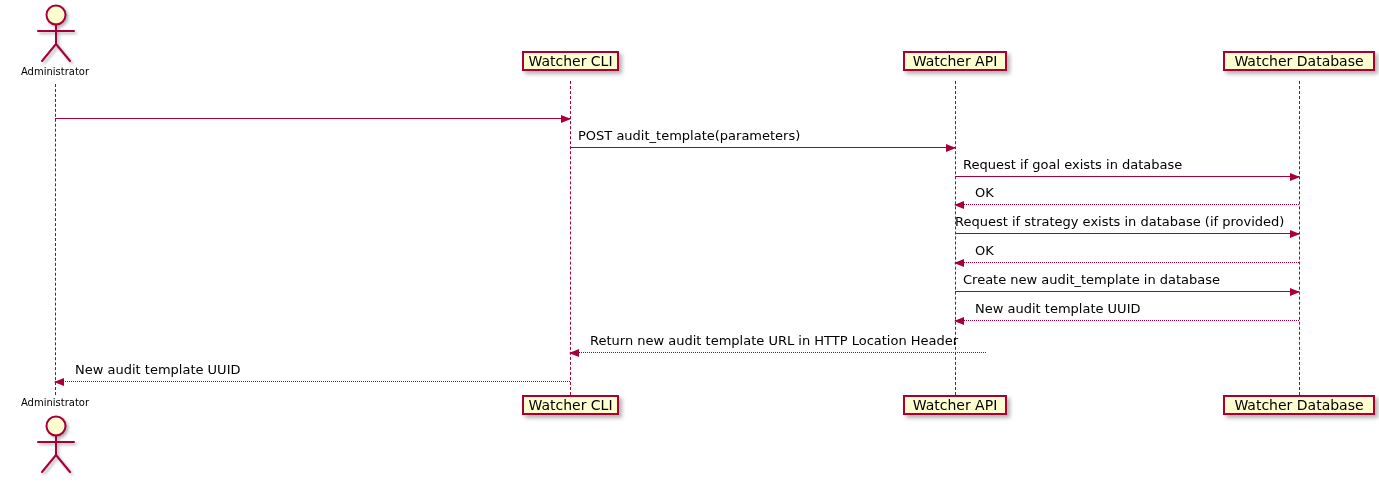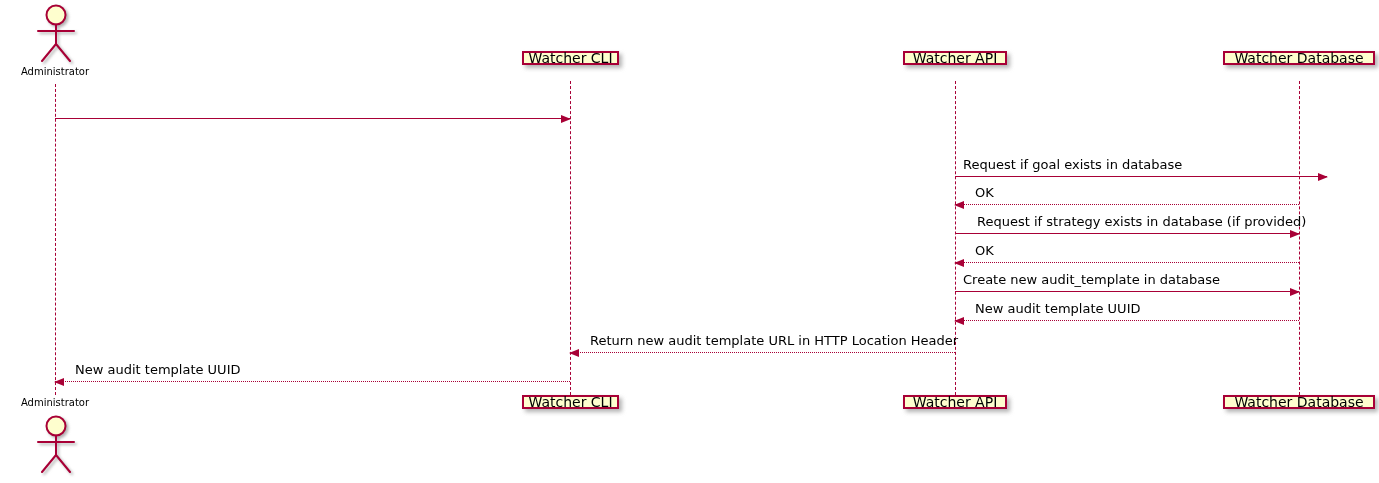--- a/index.html
+++ b/index.html
@@ -9,21 +9,21 @@
   }
   html,body{margin:0;padding:0;background:#ffffff;}
   body{font-family:"DejaVu Sans","Liberation Sans",sans-serif;color:var(--text);}
   .canvas{position:relative;width:1379px;height:483px;background:#ffffff;overflow:hidden;}
 
   
   .lifeline{position:absolute;width:0;border-left:1px dashed var(--accent);}
 
   
   .pbox{
-    position:absolute;height:14px;box-sizing:border-box;
+    position:absolute;height:20px;box-sizing:border-box;
     background:var(--fill);border:2px solid var(--accent);
     box-shadow:3px 3px 4px rgba(140,140,140,.65);
     display:flex;align-items:center;justify-content:center;
     font-size:14px;white-space:nowrap;
   }
 
   
   .actor-label{position:absolute;width:110px;text-align:center;font-size:10px;}
   .actor-figure{position:absolute;filter:drop-shadow(2.5px 2.5px 1.5px rgba(150,150,150,.75));}
 
@@ -75,37 +75,43 @@
   <div class="pbox" style="left:522px;top:395px;width:97px;">Watcher CLI</div>
   <div class="pbox" style="left:903px;top:395px;width:104px;">Watcher API</div>
   <div class="pbox" style="left:1223px;top:395px;width:152px;">Watcher Database</div>
 
   <div class="msg" style="left:55px;top:98px;width:515px;">
     <div class="line">
         <i class="ah right"></i>
       </div>
   </div>
 
+  <div class="msg" style="left:570px;top:127px;width:385px;">
+    <div class="lbl" style="left:8px;">POST audit_template(parameters)</div>
+    <div class="line">
+        <i class="ah right"></i>
+      </div>
+  </div>
 
-  <div class="msg" style="left:955px;top:156px;width:344px;padding-left:28px;">
+  <div class="msg" style="left:955px;top:156px;width:344px;">
     <div class="lbl" style="left:8px;">Request if goal exists in database</div>
     <div class="line">
         <i class="ah right"></i>
       </div>
   </div>
 
   <div class="msg return" style="left:955px;top:184px;width:344px;">
     <div class="lbl" style="left:20px;">OK</div>
     <div class="line">
         <i class="ah left"></i>
       </div>
   </div>
 
   <div class="msg" style="left:955px;top:213px;width:344px;">
-    <div class="lbl" style="left:22px;">Request if strategy exists in database (if provided)</div>
+    <div class="lbl" style="left:0;">Request if strategy exists in database (if provided)</div>
     <div class="line">
         <i class="ah right"></i>
       </div>
   </div>
 
   <div class="msg return" style="left:955px;top:242px;width:344px;">
     <div class="lbl" style="left:20px;">OK</div>
     <div class="line">
         <i class="ah left"></i>
       </div>
@@ -118,21 +124,21 @@
       </div>
   </div>
 
   <div class="msg return" style="left:955px;top:300px;width:344px;">
     <div class="lbl" style="left:20px;">New audit template UUID</div>
     <div class="line">
         <i class="ah left"></i>
       </div>
   </div>
 
-  <div class="msg return" style="left:570px;top:332px;width:385px;">
+  <div class="msg return" style="left:570px;top:332px;width:385px;padding-left:31px;">
     <div class="lbl" style="left:20px;">Return new audit template URL in HTTP Location Header</div>
     <div class="line">
         <i class="ah left"></i>
       </div>
   </div>
 
   <div class="msg return" style="left:55px;top:361px;width:515px;">
     <div class="lbl" style="left:20px;">New audit template UUID</div>
     <div class="line">
         <i class="ah left"></i>

